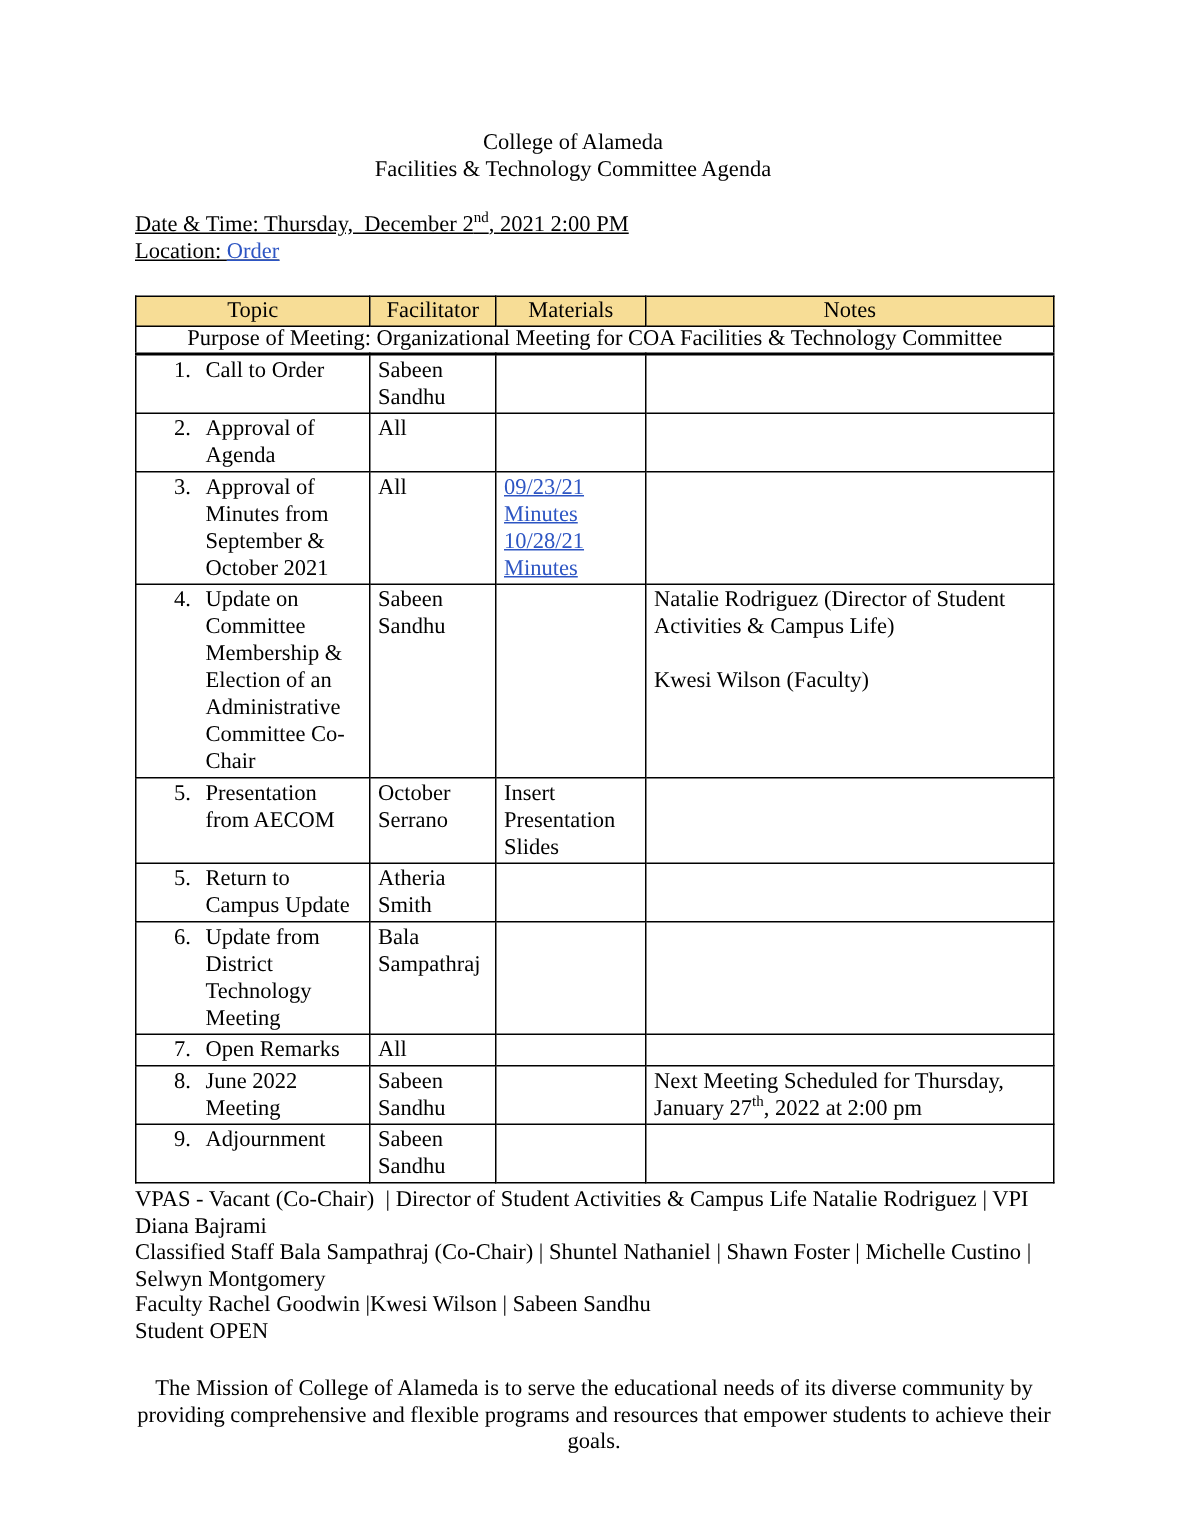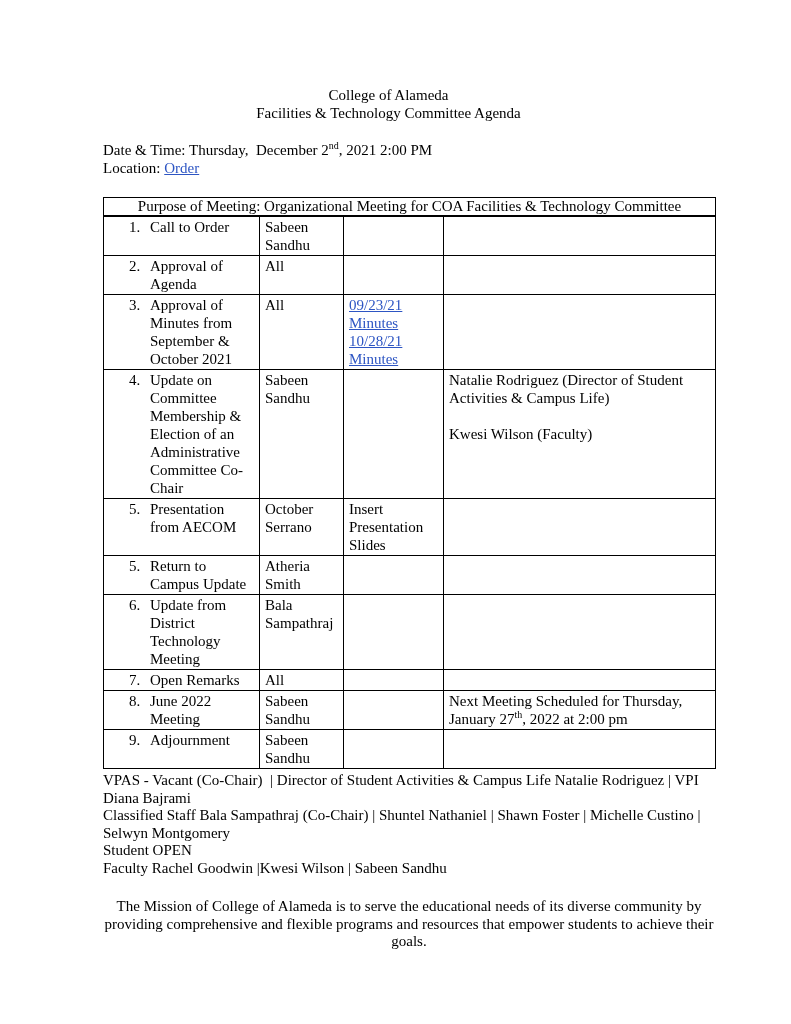--- a/index.html
+++ b/index.html
@@ -8,24 +8,24 @@
     --border:#000000;
   }
   *{box-sizing:border-box;}
   html,body{margin:0;padding:0;}
   body{
     width:791px;height:1024px;background:#ffffff;color:#000;
     font-family:"Liberation Serif","DejaVu Serif",serif;
     font-size:15px;
     overflow:hidden;
   }
-  .page{padding:87px 117px 0 90px;margin-left:13px;}
+  .page{padding:87px 117px 0 90px;}
   .title-block{text-align:center;line-height:17.5px;}
   .meta-block{margin-top:19px;line-height:18px;}
-  .meta-line{white-space:pre-wrap;}
+  .meta-line{white-space:pre-wrap;text-decoration:underline;}
   a{color:var(--link);text-decoration:underline;cursor:pointer;}
   sup{font-size:10px;line-height:0;}
 
   table.agenda{
     border-collapse:collapse;table-layout:fixed;width:612px;margin-top:20px;
   }
   th,td{border:1px solid var(--border);vertical-align:top;}
   th{
     background:var(--header-fill);font-weight:normal;text-align:center;
     padding:1px 2px;line-height:17px;
@@ -63,20 +63,26 @@
   </div>
 
   <table class="agenda">
     <colgroup>
       <col style="width:156px">
         <col style="width:84px">
         <col style="width:100px">
         <col style="width:272px">
     </colgroup>
     <tbody>
+        <tr>
+      <th>Topic</th>
+      <th>Facilitator</th>
+      <th>Materials</th>
+      <th>Notes</th>
+    </tr>
     <tr>
       <td class="purpose-cell" colspan="4">Purpose of Meeting: Organizational Meeting for COA Facilities &amp; Technology Committee</td>
     </tr>
 
     <tr>
       <td class="topic-cell"><span class="row-num">1.</span><span>Call to Order</span></td>
       <td>Sabeen Sandhu</td>
       <td class="materials-cell"></td>
       <td></td>
     </tr>
@@ -146,19 +152,19 @@
       <td>Sabeen Sandhu</td>
       <td class="materials-cell"></td>
       <td></td>
     </tr>
   </tbody>
     </table>
 
   <div class="roster">
     <p>VPAS - Vacant (Co-Chair)  | Director of Student Activities &amp; Campus Life Natalie Rodriguez | VPI Diana Bajrami</p>
     <p>Classified Staff Bala Sampathraj (Co-Chair) | Shuntel Nathaniel | Shawn Foster | Michelle Custino | Selwyn Montgomery</p>
+    <p>Faculty Rachel Goodwin |Kwesi Wilson | Sabeen Sandhu</p>
     <p>Student OPEN</p>
-    <p>Faculty Rachel Goodwin |Kwesi Wilson | Sabeen Sandhu</p>
   </div>
 
   <div class="mission">The Mission of College of Alameda is to serve the educational needs of its diverse community by providing comprehensive and flexible programs and resources that empower students to achieve their goals.</div>
 
 </div>
 
 </body></html>

